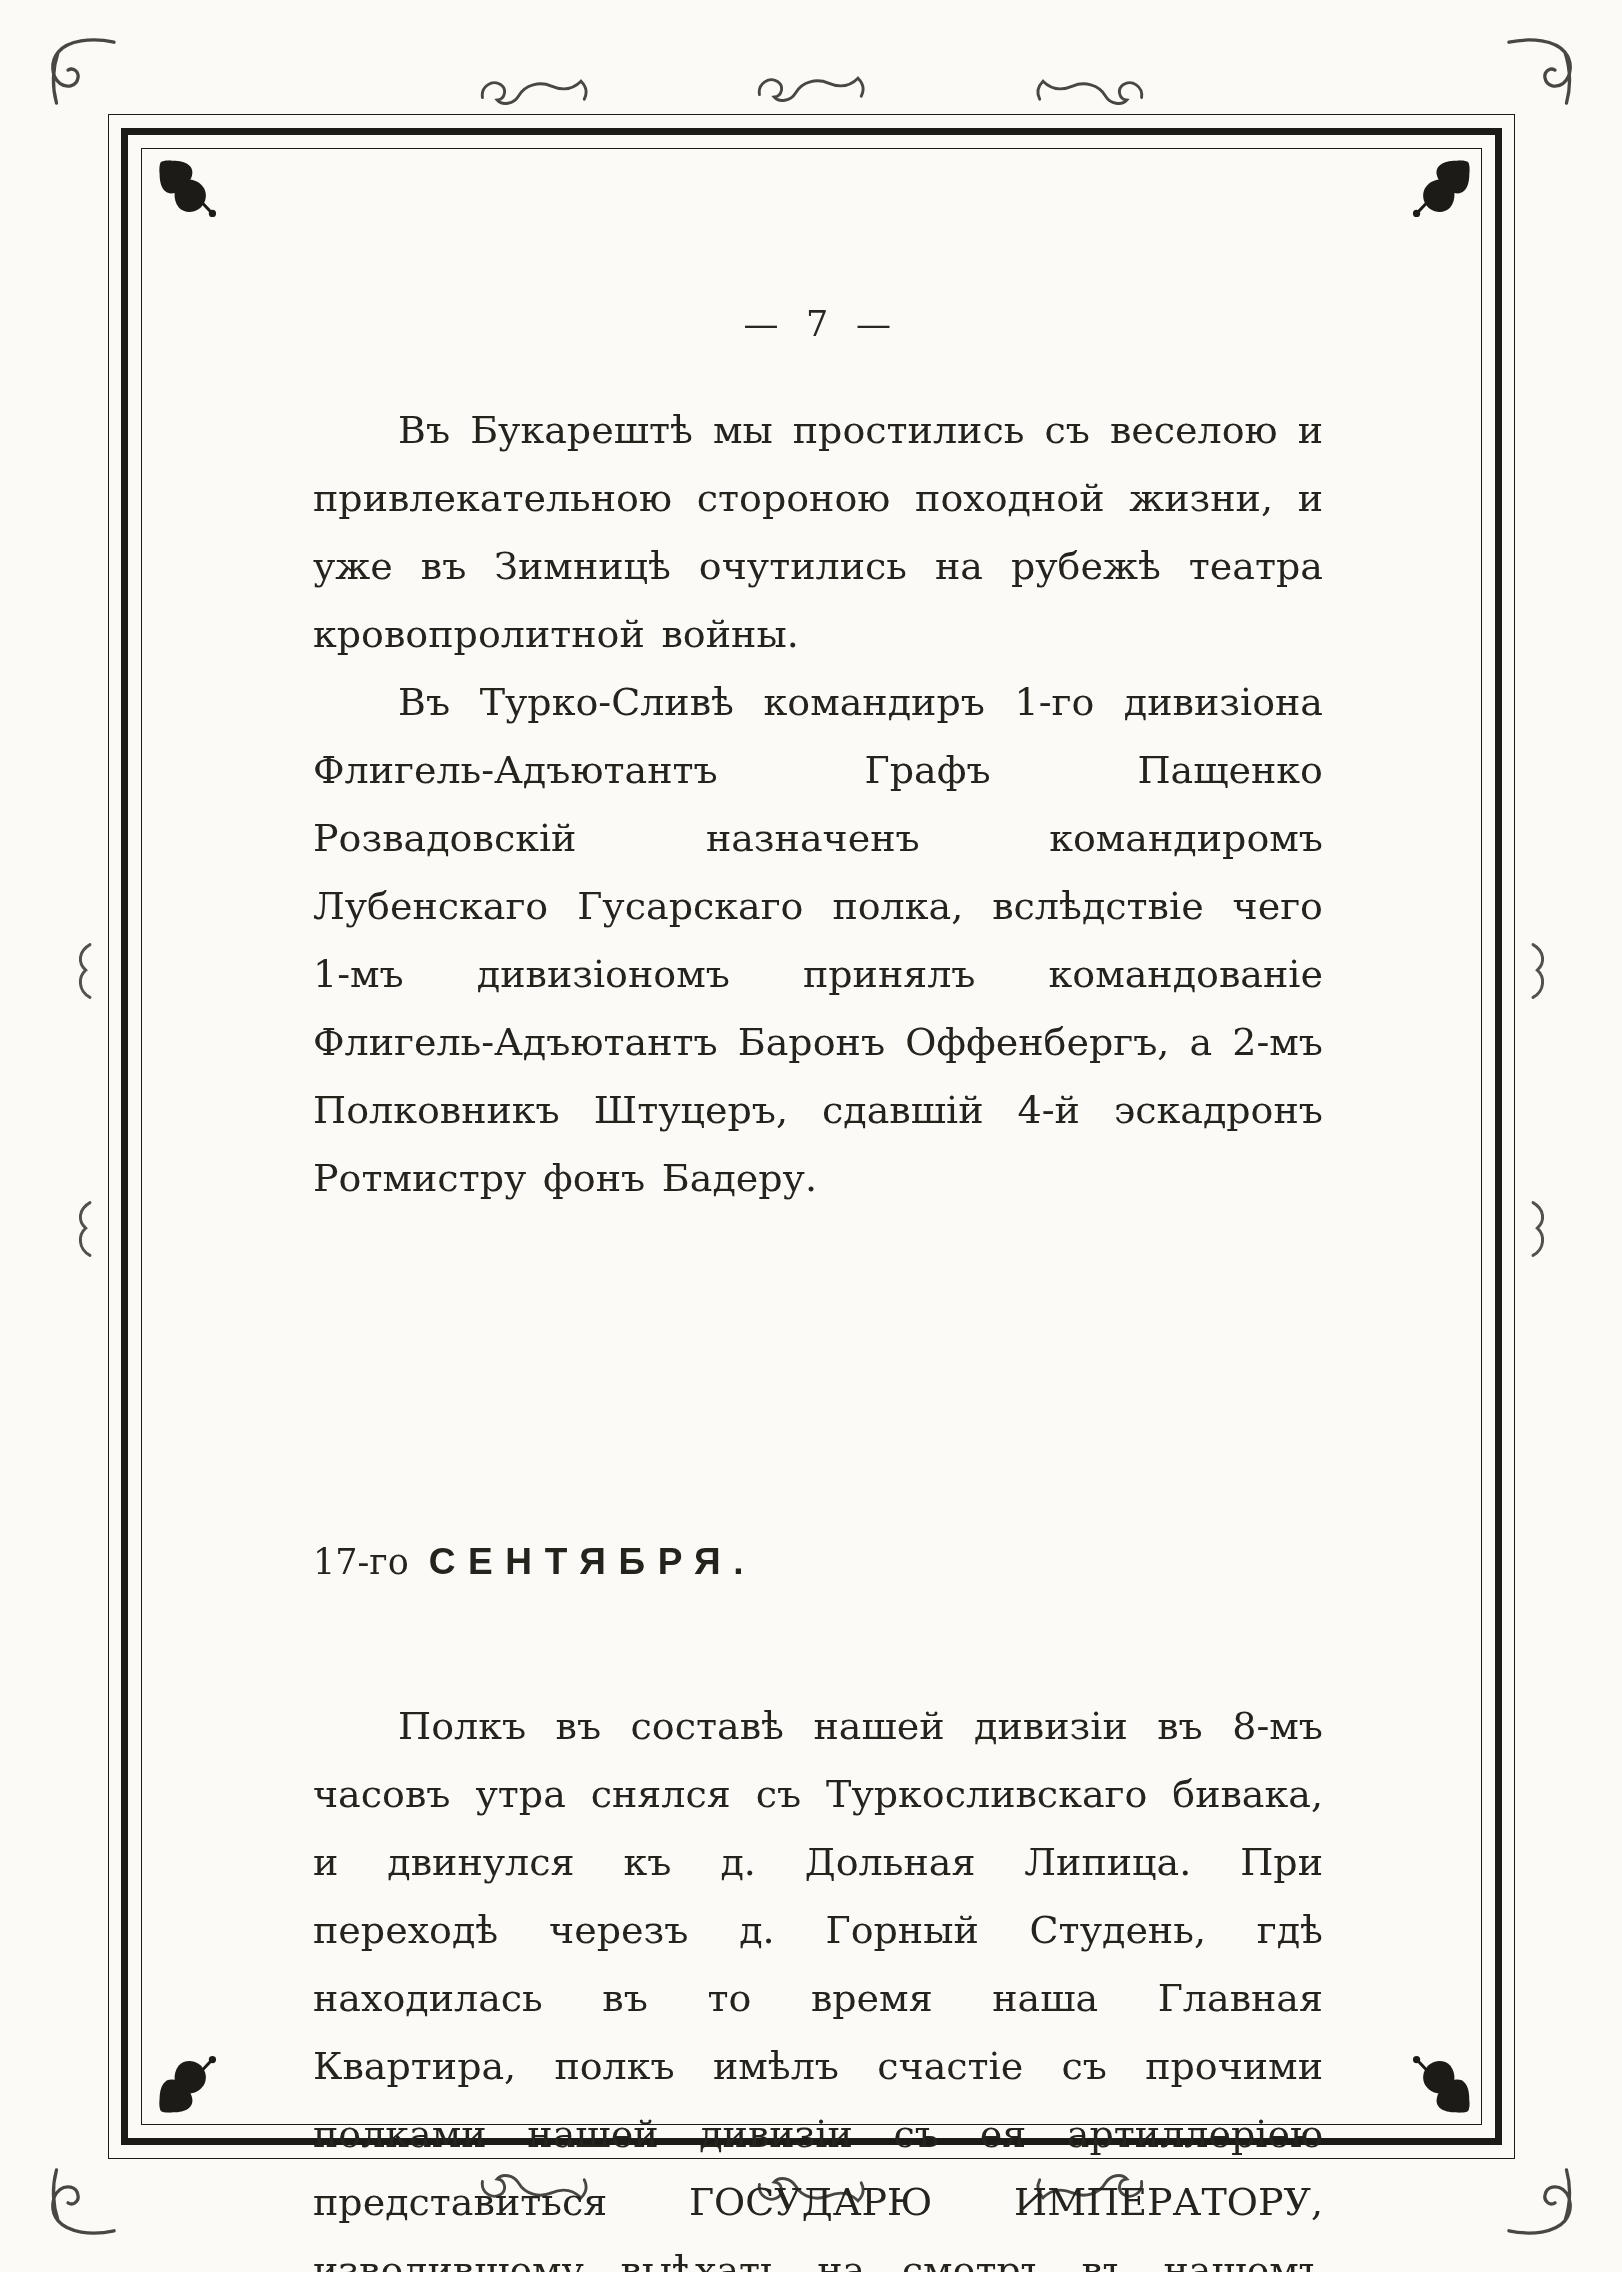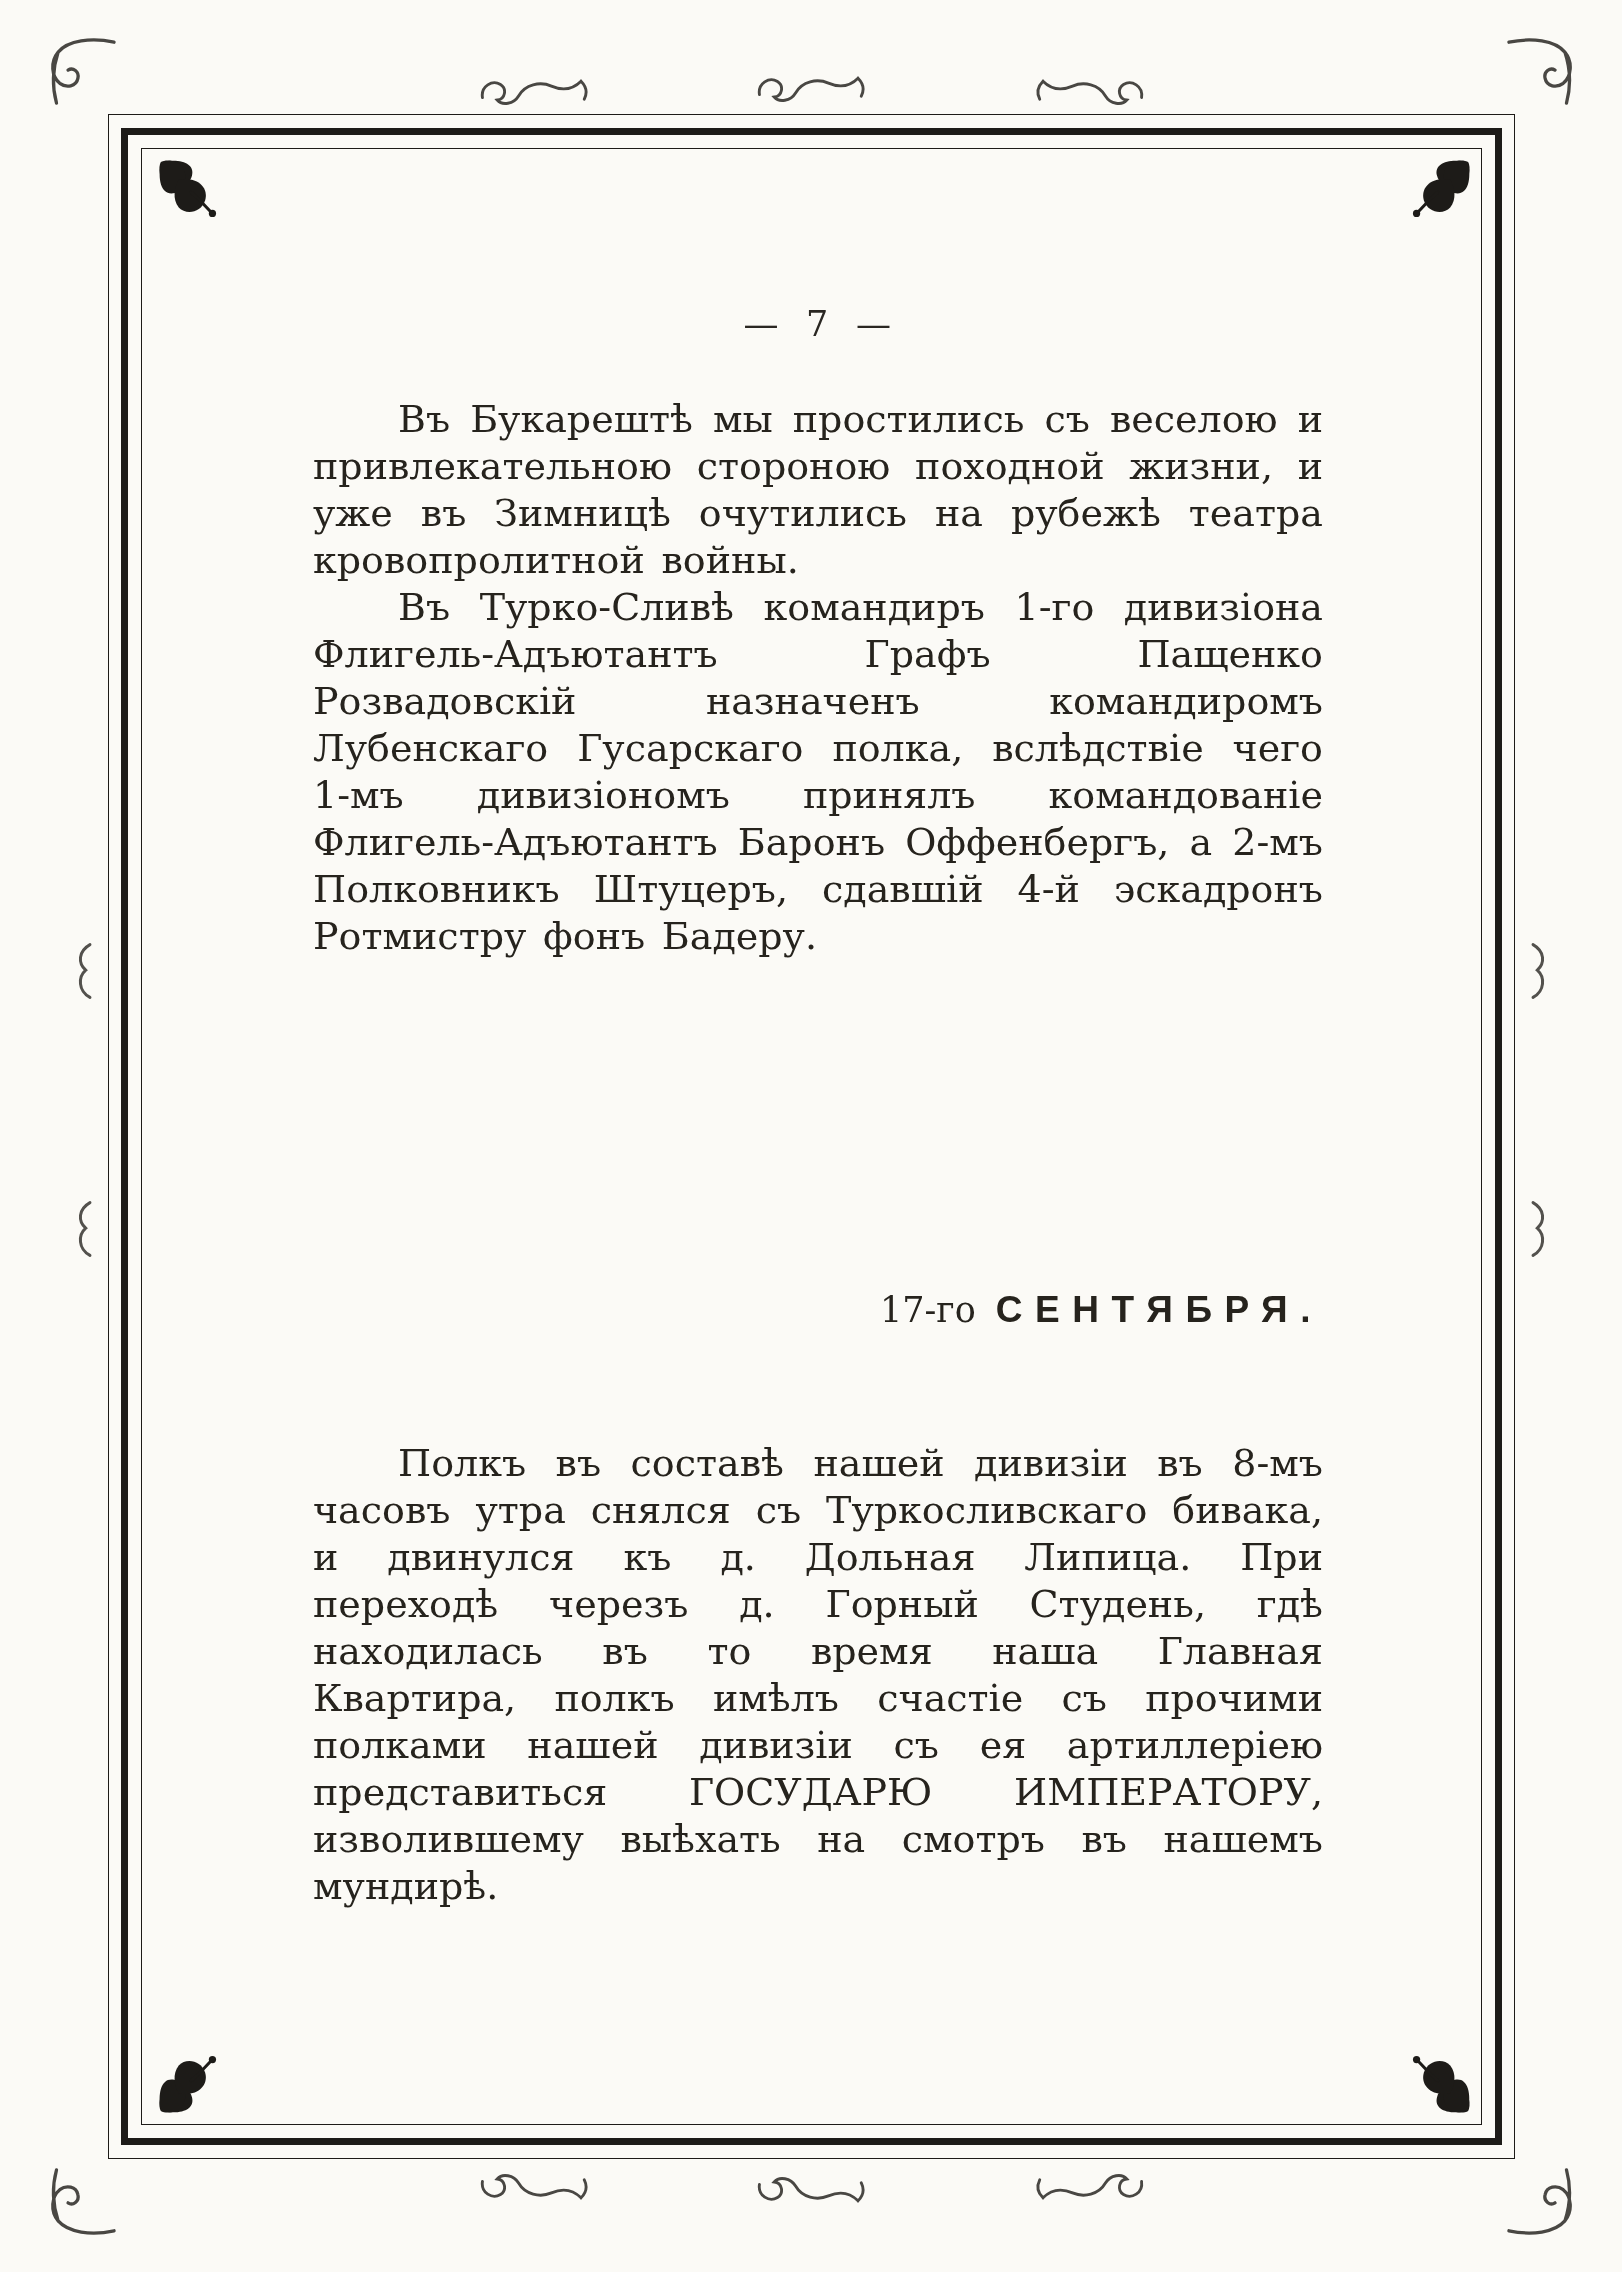--- a/index.html
+++ b/index.html
@@ -71,29 +71,29 @@
     font-size: 35px;
     line-height: 46px;
     margin-bottom: 49px;
     letter-spacing: 1.5px;
     color: #2a2722;
   }
   .page-number .dash { margin: 0 26px; }
   .para {
     margin: 0;
     font-size: 38px;
-    line-height: 47px;
+    line-height: 68px;
     text-align: justify;
     text-indent: 85px;
     word-spacing: 4.6px;
     color: #26231d;
   }
   .date-heading {
     margin: 329px 0 0 0;
-    text-align: right;
+    text-align: left;
     font-weight: normal;
     white-space: nowrap;
   }
   .date-prefix {
     font-family: "DejaVu Serif", "Liberation Serif", serif;
     font-size: 35px;
     color: #26231d;
     margin-right: 20px;
   }
   .date-title {

